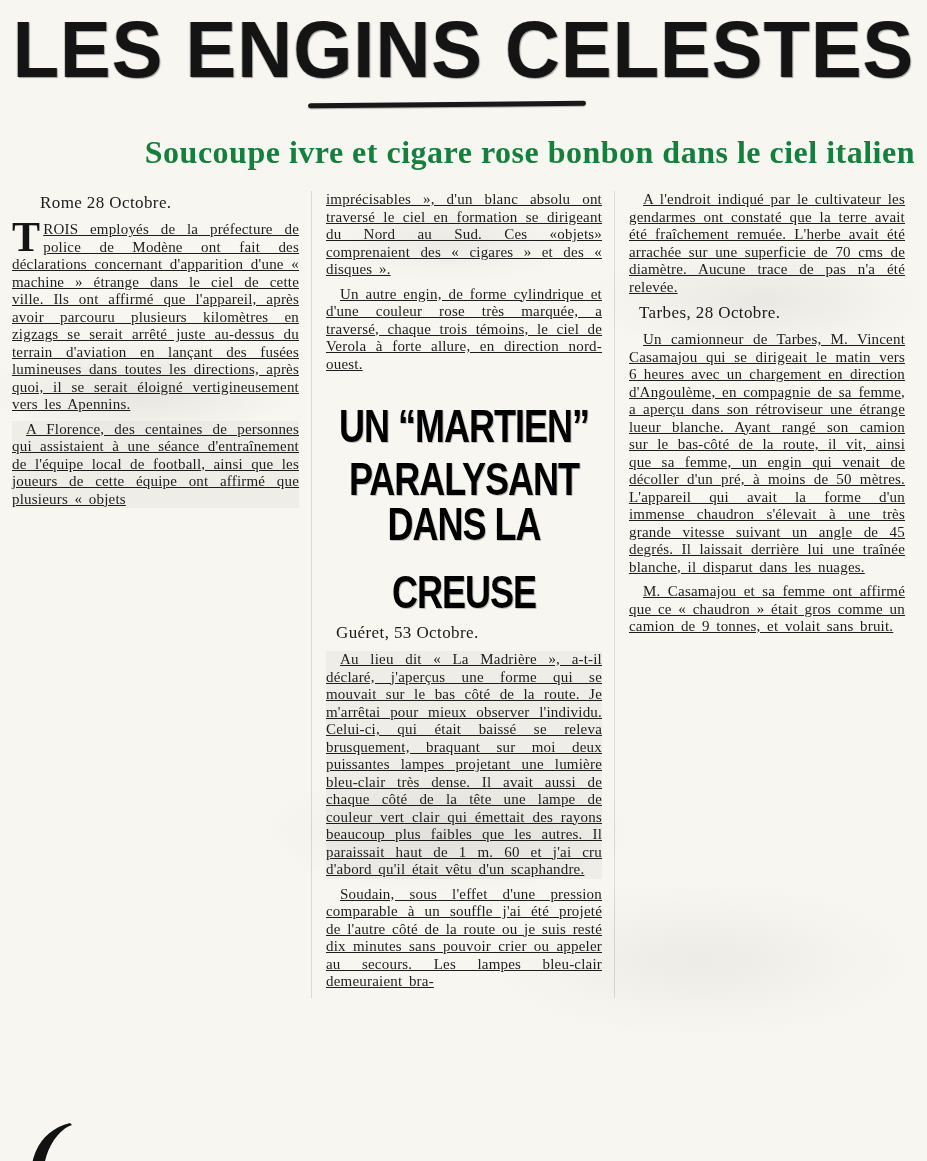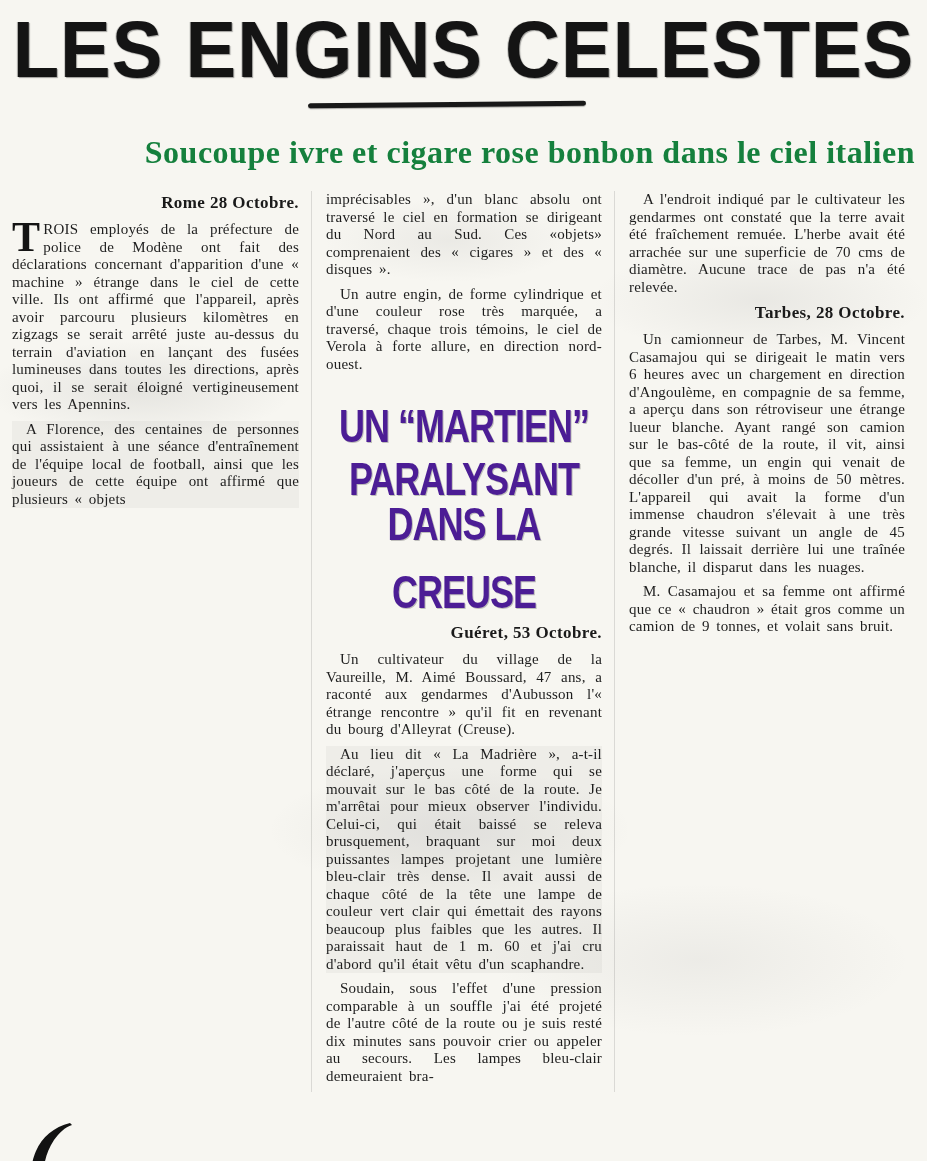--- a/index.html
+++ b/index.html
@@ -30,37 +30,37 @@
   }
   .subheadline{
     margin:26px 12px 0 12px;text-align:right;
     font-weight:700;font-size:32px;line-height:38px;letter-spacing:.5px;
     color:#15803d;
   }
   .columns{display:flex;align-items:stretch;margin:20px 10px 0 8px;}
   .column{width:303px;box-sizing:border-box;padding:0 12px 0 4px;}
   .column + .column{border-left:1px solid rgba(70,70,70,.16);padding-left:14px;}
   .dateline{
-    text-align:right;font-weight:700;font-size:17px;line-height:20px;
+    text-align:left;font-weight:400;font-size:17px;line-height:20px;
     margin:2px 0 8px 28px;letter-spacing:.4px;color:#1a1a1a;
   }
   .dateline.mid{margin-left:10px;}
   p.body{
     font-size:15px;line-height:17.5px;text-align:justify;
-    margin:0 0 7px 0;letter-spacing:.2px;word-spacing:2.6px;color:#1d1d1d;
+    margin:0 0 7px 0;letter-spacing:.2px;word-spacing:2.6px;color:#1d1d1d;text-decoration:underline;
   }
   p.body.indent{text-indent:14px;}
   p.body.wash{background:rgba(40,40,40,.045);}
   .dropcap{
     float:left;font-weight:700;font-size:42px;line-height:32px;
     padding:0 3px 0 0;color:#141414;font-family:"Liberation Serif", serif;
   }
   .article-headline{
     text-align:center;font-family:"Liberation Sans", sans-serif;
-    font-weight:800;color:#4c1d95;margin:26px 0 12px 0;
+    font-weight:800;color:#000000;margin:26px 0 12px 0;
     text-shadow:1px 1px 0 rgba(60,60,60,.3);
   }
   .article-headline .hl{display:block;transform:scaleY(1.28);letter-spacing:-1px;}
   .hl-lg{font-size:37px;line-height:53px;}
   .hl-md{font-size:32px;line-height:46px;}
   .martien-headline .hl{font-size:36px;line-height:53px;}
   .chaudron-headline{margin-top:22px;}
   .pen-mark{position:absolute;left:18px;bottom:-6px;width:60px;height:46px;}
 </style>
 </head>
@@ -81,21 +81,20 @@
 
   <div class="column">
     <p class="body">imprécisables », d'un blanc absolu ont traversé le ciel en formation se dirigeant du Nord au Sud. Ces «objets» comprenaient des « cigares » et des « disques ».</p>
     <p class="body indent">Un autre engin, de forme cylindrique et d'une couleur rose très marquée, a traversé, chaque trois témoins, le ciel de Verola à forte allure, en direction nord-ouest.</p>
     <h2 class="article-headline martien-headline">
       <span class="hl">UN “MARTIEN”</span>
       <span class="hl">PARALYSANT</span>
       <span class="hl">DANS LA CREUSE</span>
     </h2>
     <div class="dateline mid">Guéret, 53 Octobre.</div>
-    <p class="body indent">Un cultivateur du village de la Vaureille, M. Aimé Boussard, 47 ans, a raconté aux gendarmes d'Aubusson l'« étrange rencontre » qu'il fit en revenant du bourg d'Alleyrat (Creuse).</p>
     <p class="body indent wash">Au lieu dit « La Madrière », a-t-il déclaré, j'aperçus une forme qui se mouvait sur le bas côté de la route. Je m'arrêtai pour mieux observer l'individu. Celui-ci, qui était baissé se releva brusquement, braquant sur moi deux puissantes lampes projetant une lumière bleu-clair très dense. Il avait aussi de chaque côté de la tête une lampe de couleur vert clair qui émettait des rayons beaucoup plus faibles que les autres. Il paraissait haut de 1 m. 60 et j'ai cru d'abord qu'il était vêtu d'un scaphandre.</p>
     <p class="body indent">Soudain, sous l'effet d'une pression comparable à un souffle j'ai été projeté de l'autre côté de la route ou je suis resté dix minutes sans pouvoir crier ou appeler au secours. Les lampes bleu-clair demeuraient bra-</p>
   </div>
 
   <div class="column">
     <p class="body indent">A l'endroit indiqué par le cultivateur les gendarmes ont constaté que la terre avait été fraîchement remuée. L'herbe avait été arrachée sur une superficie de 70 cms de diamètre. Aucune trace de pas n'a été relevée.</p>
     <div class="dateline mid">Tarbes, 28 Octobre.</div>
     <p class="body indent">Un camionneur de Tarbes, M. Vincent Casamajou qui se dirigeait le matin vers 6 heures avec un chargement en direction d'Angoulème, en compagnie de sa femme, a aperçu dans son rétroviseur une étrange lueur blanche. Ayant rangé son camion sur le bas-côté de la route, il vit, ainsi que sa femme, un engin qui venait de décoller d'un pré, à moins de 50 mètres. L'appareil qui avait la forme d'un immense chaudron s'élevait à une très grande vitesse suivant un angle de 45 degrés. Il laissait derrière lui une traînée blanche, il disparut dans les nuages.</p>
     <p class="body indent">M. Casamajou et sa femme ont affirmé que ce « chaudron » était gros comme un camion de 9 tonnes, et volait sans bruit.</p>
   </div>

